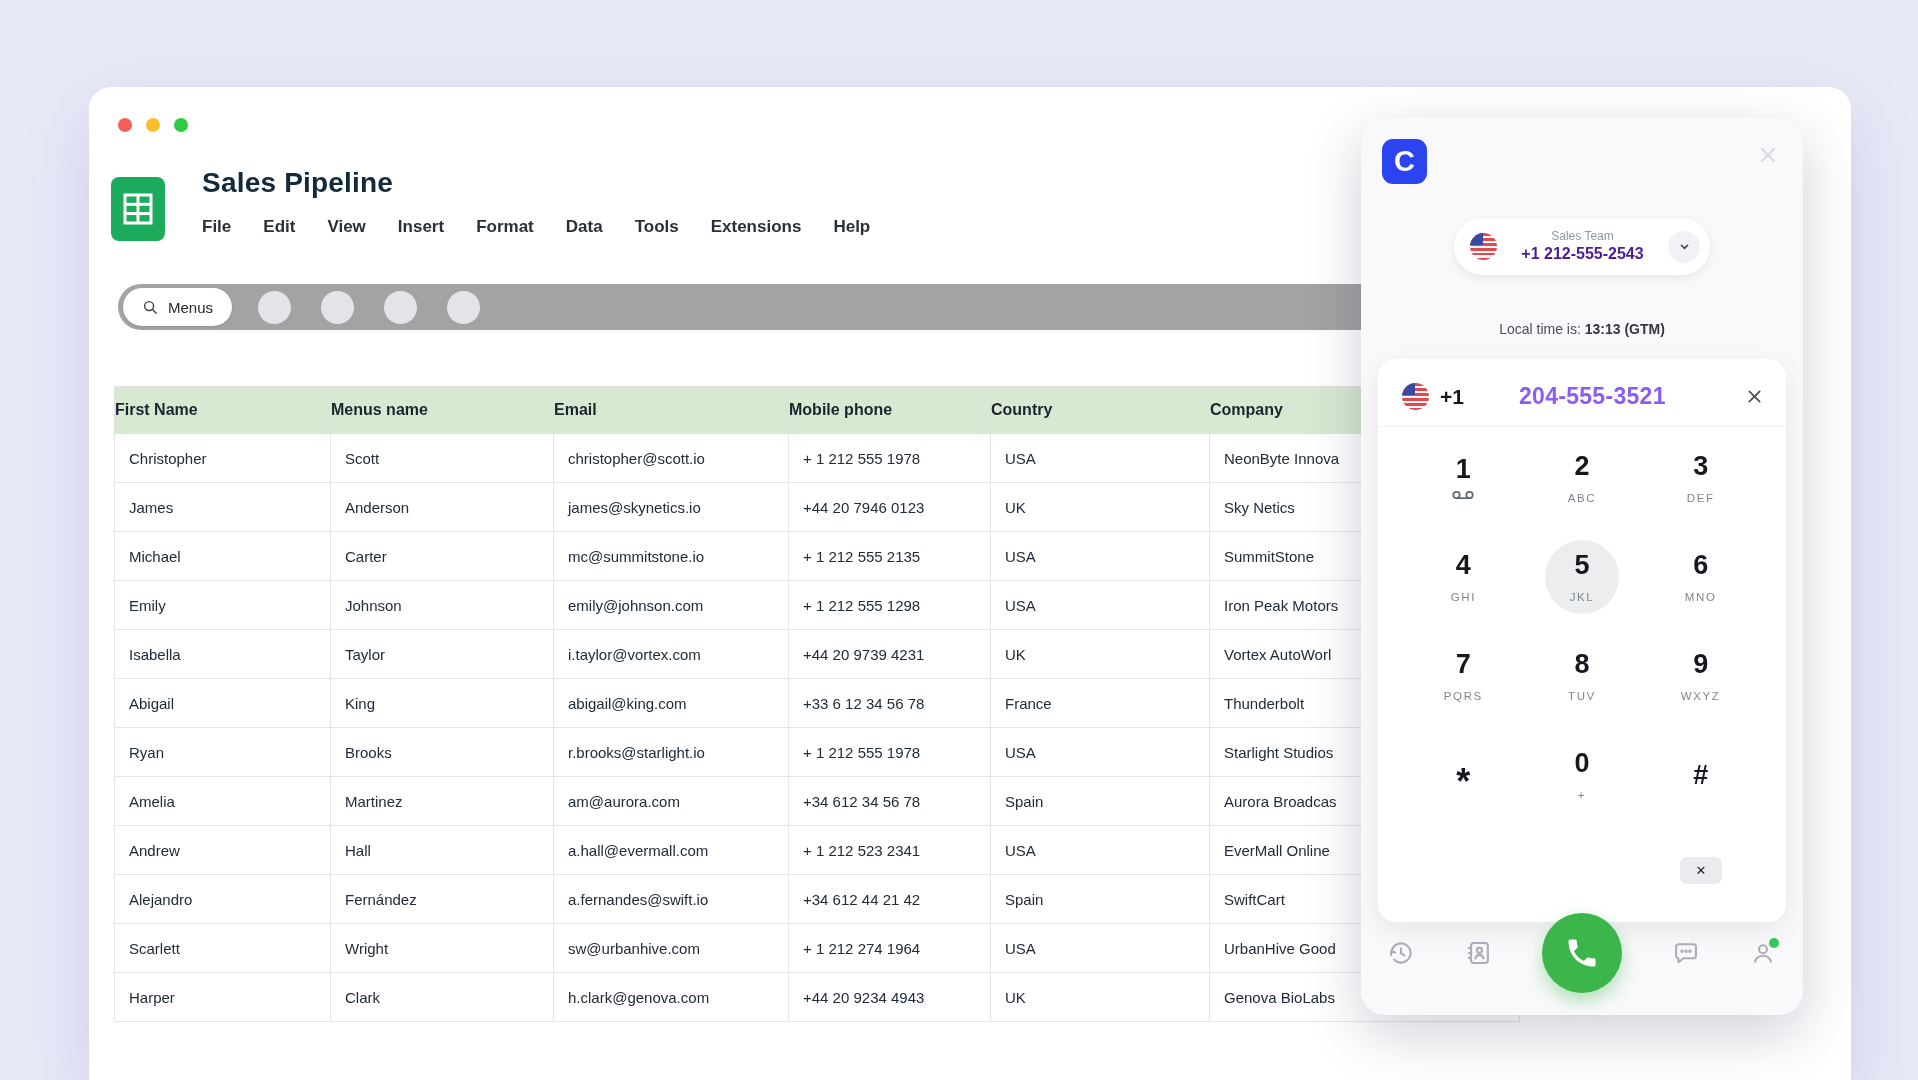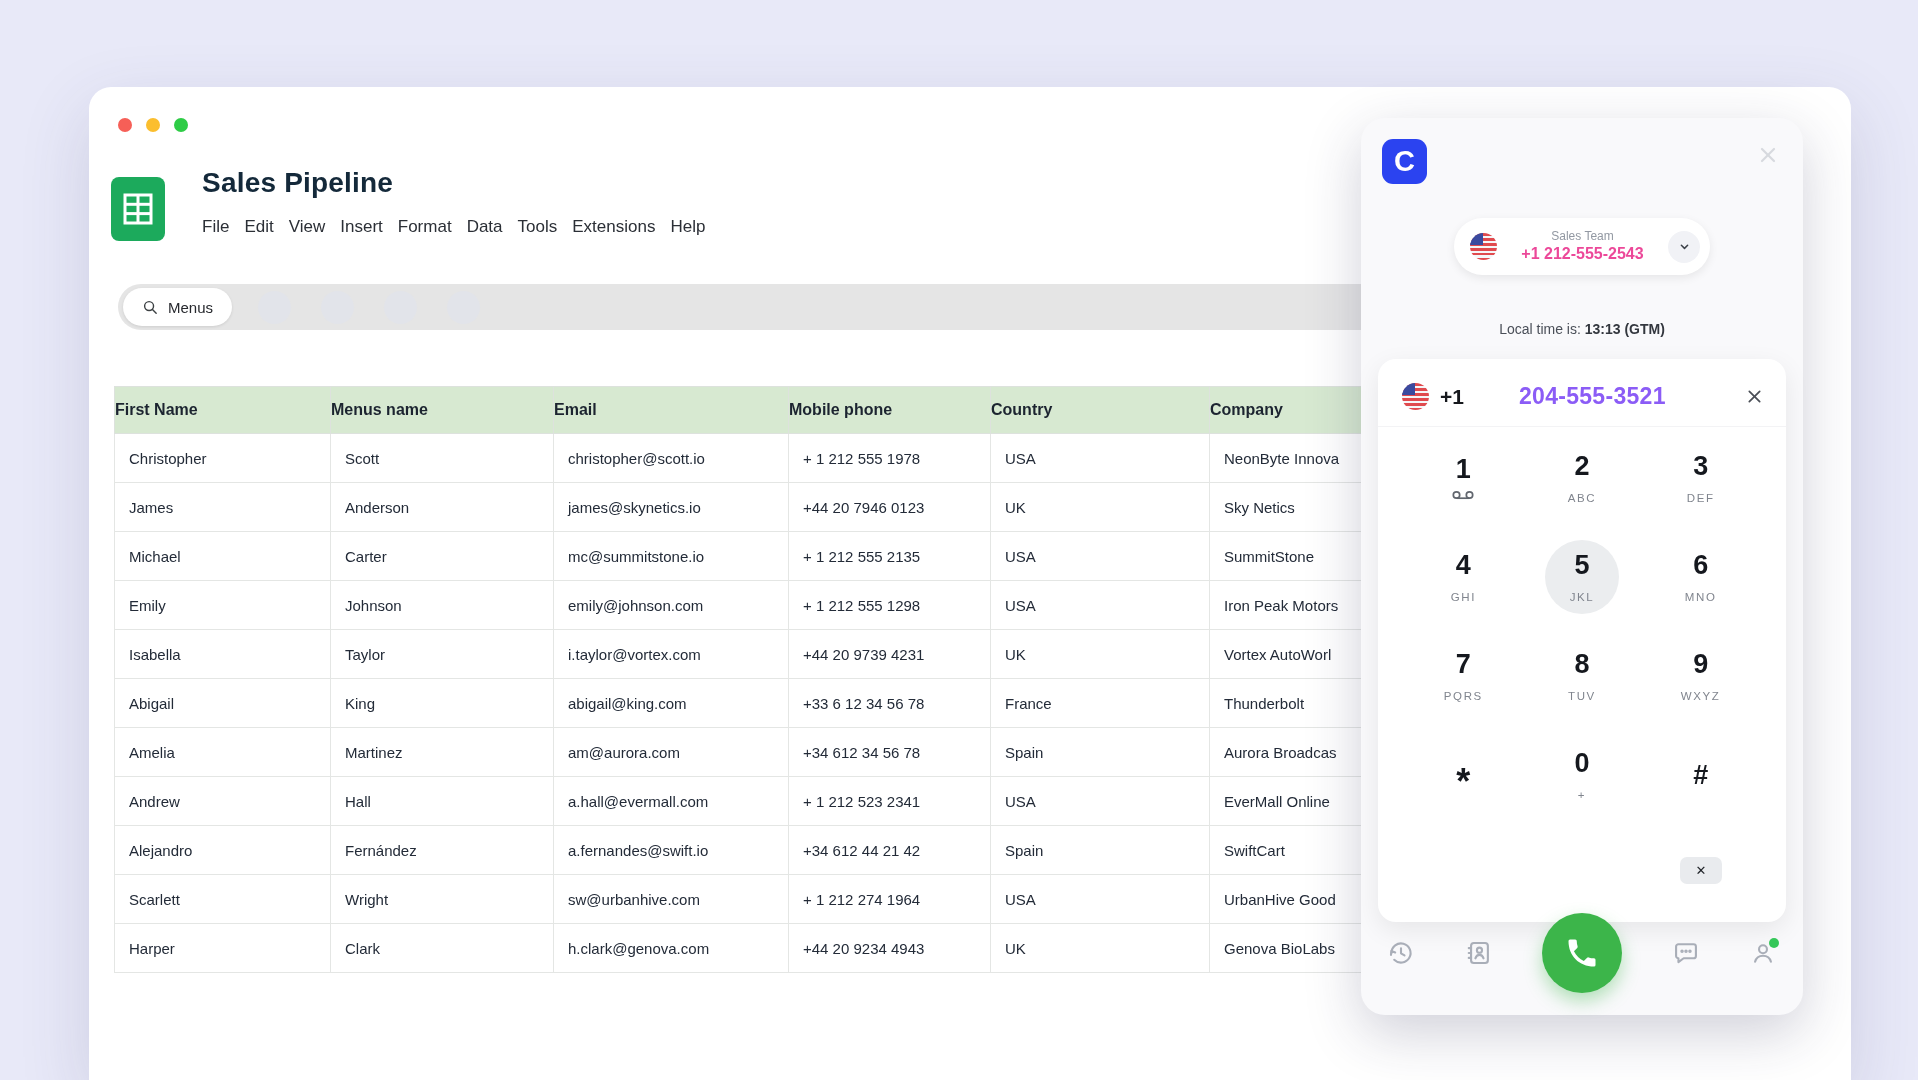--- a/index.html
+++ b/index.html
@@ -18,26 +18,26 @@
     box-shadow: 0 24px 70px rgba(60,60,110,.16);
   }
   .traffic { position: absolute; left: 29px; top: 31px; display: flex; gap: 14px; }
   .dot { width: 14px; height: 14px; border-radius: 50%; display: inline-block; cursor: pointer; }
   .dot.red { background: #f65f57; }
   .dot.yellow { background: #fbbe2e; }
   .dot.green { background: #2ecc46; }
 
   .sheets-icon { position: absolute; left: 22px; top: 90px; width: 54px; height: 64px; }
   .title { position: absolute; left: 113px; top: 80px; font-size: 28px; font-weight: 700; color: #14293a; letter-spacing: .2px; }
-  .menubar { position: absolute; left: 113px; top: 130px; display: flex; gap: 15px; font-size: 17px; color: #2b2f36; }
+  .menubar { position: absolute; left: 113px; top: 130px; display: flex; gap: 32px; font-size: 17px; color: #2b2f36; font-weight: bold; }
   .menubar span { cursor: pointer; }
 
   .toolbar {
     position: absolute; left: 29px; top: 197px; width: 1316px; height: 46px;
-    background: #e5e5e5; border-radius: 23px; display: flex; align-items: center; padding: 0 5px;
+    background: #a3a3a3; border-radius: 23px; display: flex; align-items: center; padding: 0 5px;
   }
   .menus-pill {
     height: 38px; background: #fff; border-radius: 19px; display: flex; align-items: center;
     gap: 9px; padding: 0 19px; box-shadow: 0 1px 3px rgba(0,0,0,.10); font-size: 15px; color: #27292e; cursor: pointer;
   }
   .tool-circles { margin-left: 26px; display: flex; gap: 30px; }
   .tc { width: 33px; height: 33px; border-radius: 50%; background: #e2e4ea; cursor: pointer; }
 
   .table-wrap { position: absolute; left: 25px; top: 299px; }
   table { border-collapse: collapse; table-layout: fixed; width: 1405px; background: #fff; }
@@ -66,21 +66,21 @@
   .line-pill {
     position: absolute; left: 93px; top: 100px; width: 256px; height: 57px; background: #fff;
     border-radius: 29px; box-shadow: 0 3px 10px rgba(0,0,0,.08);
     display: flex; align-items: center; padding: 0 10px 0 16px; cursor: pointer;
   }
   .flag { position: relative; width: 27px; height: 27px; border-radius: 50%; overflow: hidden; flex: none;
     background: repeating-linear-gradient(to bottom, #e04a4e 0 2.5px, #f5f6f8 2.5px 5px); }
   .flag::after { content: ''; position: absolute; left: 0; top: 0; width: 13px; height: 12px; background: #3a4a9f; }
   .line-text { flex: 1; display: flex; flex-direction: column; align-items: center; line-height: 1.25; }
   .line-team { font-size: 12px; color: #9298a2; }
-  .line-num { font-size: 16px; font-weight: 700; color: #ec4899; }
+  .line-num { font-size: 16px; font-weight: 700; color: #4c1d95; }
   .chev { width: 32px; height: 32px; border-radius: 50%; background: #f1f2f6; display: flex; align-items: center; justify-content: center; cursor: pointer; flex: none; }
 
   .local-time { position: absolute; top: 188px; width: 100%; text-align: center; font-size: 14px; color: #4a4f58; margin-top: 15px; }
   .local-time b { font-weight: 700; color: #33373e; }
 
   .card {
     position: absolute; left: 17px; top: 241px; width: 408px; height: 563px;
     background: #fff; border-radius: 18px; box-shadow: 0 8px 26px rgba(0,0,0,.08);
   }
   .num-row { display: flex; align-items: center; gap: 11px; padding: 24px 22px 16px 24px; border-bottom: 1px solid #f3f3f5; }
@@ -230,20 +230,28 @@
             </tr>
             <tr>
               <td>Abigail</td>
               <td>King</td>
               <td>abigail@king.com</td>
               <td>+33 6 12 34 56 78</td>
               <td>France</td>
               <td>Thunderbolt</td>
             </tr>
             <tr>
+              <td>Ryan</td>
+              <td>Brooks</td>
+              <td>r.brooks@starlight.io</td>
+              <td>+ 1 212 555 1978</td>
+              <td>USA</td>
+              <td>Starlight Studios</td>
+            </tr>
+            <tr>
               <td>Amelia</td>
               <td>Martinez</td>
               <td>am@aurora.com</td>
               <td>+34 612 34 56 78</td>
               <td>Spain</td>
               <td>Aurora Broadcas</td>
             </tr>
             <tr>
               <td>Andrew</td>
               <td>Hall</td>

